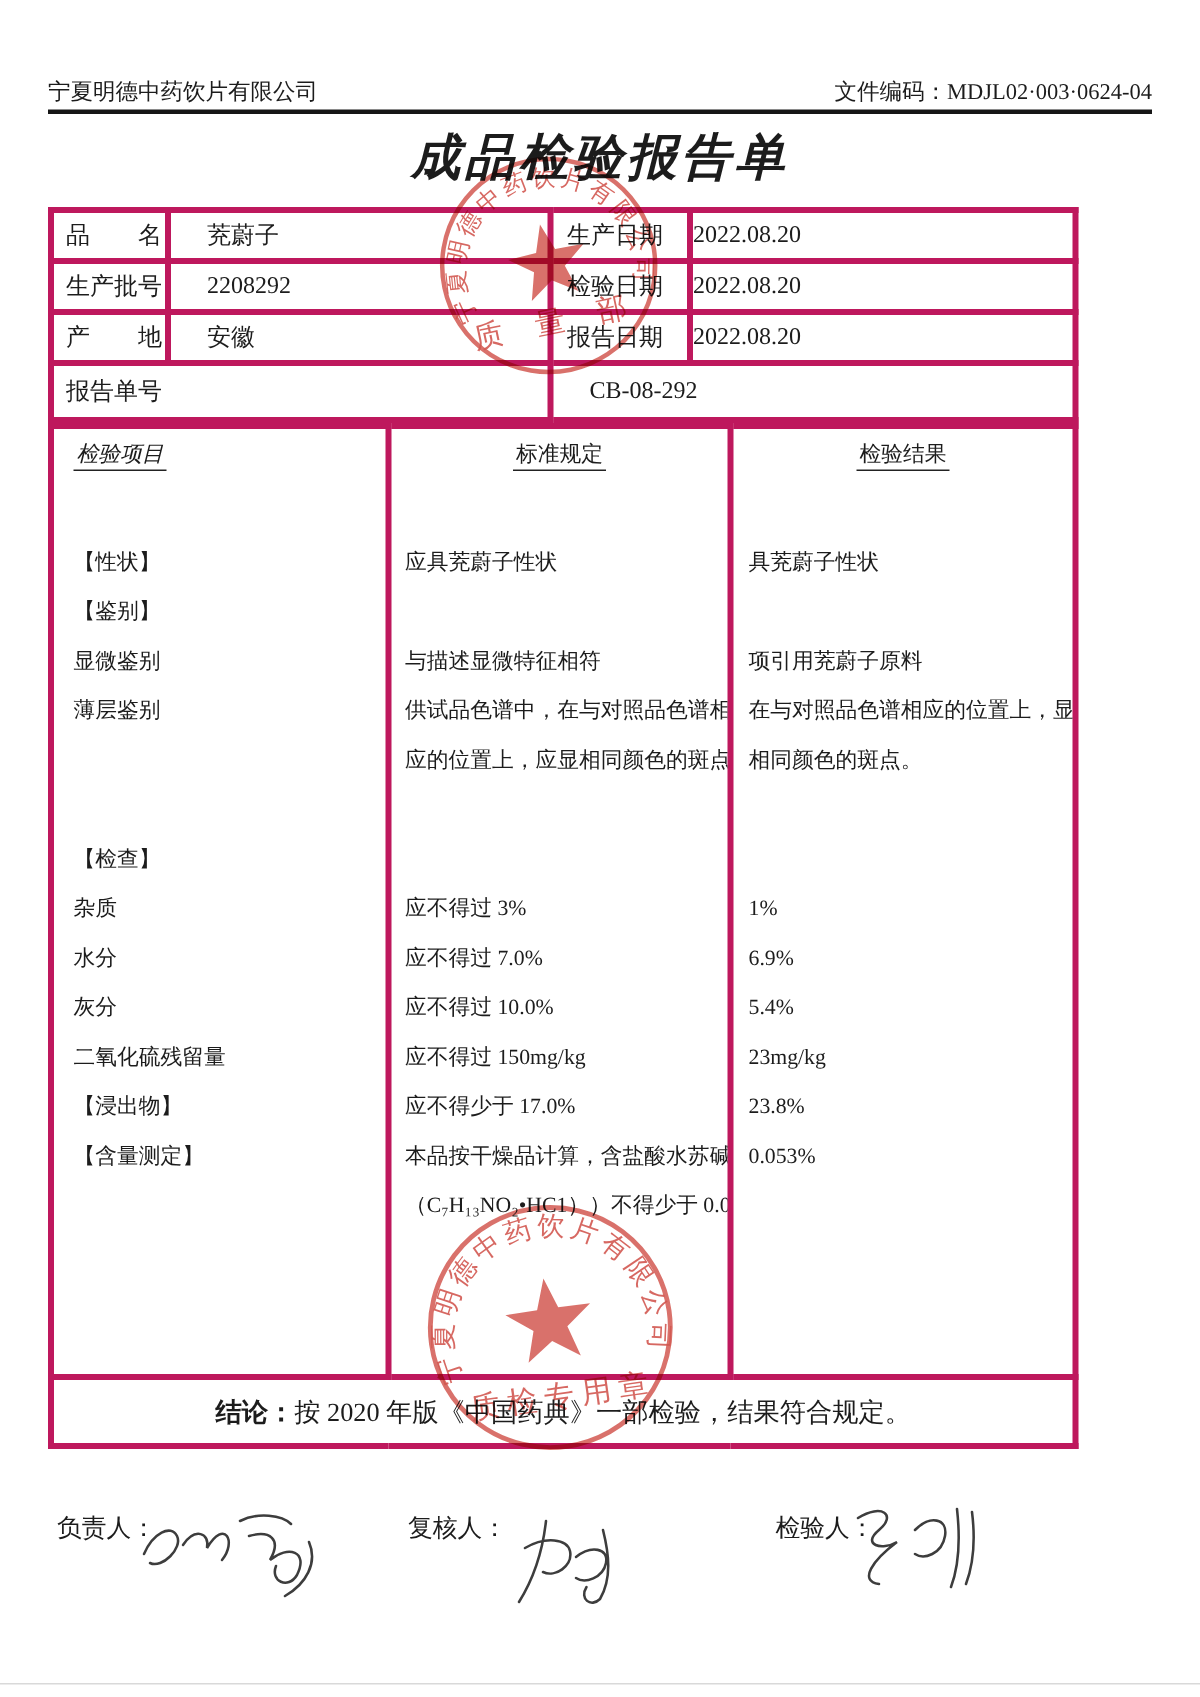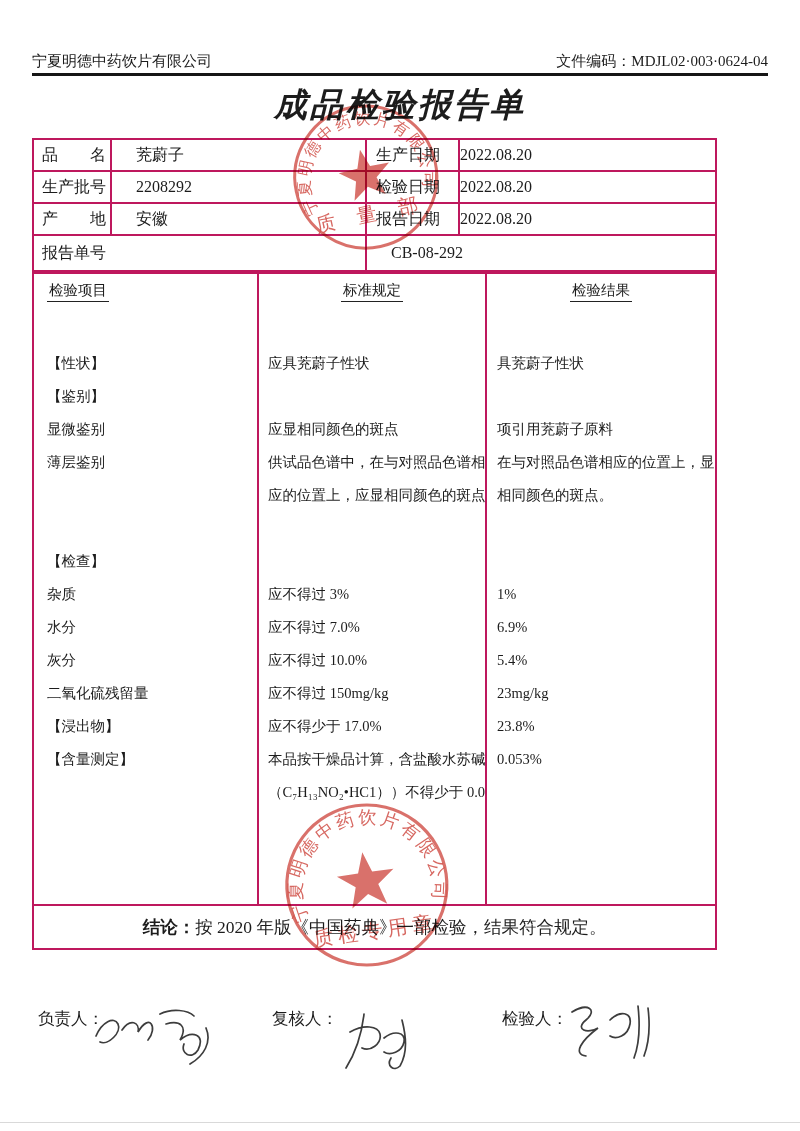--- a/index.html
+++ b/index.html
@@ -5,32 +5,32 @@
   html,body{margin:0;padding:0;background:#fff;}
   .page{position:relative;width:800px;height:1131px;background:#fff;overflow:hidden;
         font-family:"Liberation Serif","DejaVu Serif",serif;color:#1c1c1c;}
   
   .hdr{position:absolute;left:32px;right:32px;top:52px;display:flex;justify-content:space-between;font-size:15px;}
   .hrule{position:absolute;left:32px;right:32px;top:73px;height:2.5px;background:#161616;}
   .title{position:absolute;left:0;top:83px;width:100%;text-align:center;font-size:33px;font-weight:bold;letter-spacing:3px;font-style:italic;}
   
   .doc{position:absolute;left:32px;top:138px;width:683px;}
   table{border-collapse:collapse;table-layout:fixed;width:683px;}
-  td{border:2px solid #be185d;padding:0;vertical-align:top;overflow:hidden;}
+  td{border:4px solid #be185d;padding:0;vertical-align:top;overflow:hidden;}
   .info td{height:30px;font-size:16px;vertical-align:middle;}
   .info .lab{padding-left:8px;}
   .info .val{padding-left:24px;margin-top:40px;}
   .info .dlab{padding-left:9px;}
   .info .dval{}
   .rno td{height:34px;}
   
   .bodycell{height:630px;font-size:14.5px;}
   .chead{height:40px;padding-top:7px;box-sizing:border-box;}
   .chead.c{text-align:center;}
-  .chead.l{padding-left:13px;}
+  .chead.l{padding-left:13px;font-style:italic;}
   .u{display:inline-block;padding:0 2px 1px 2px;border-bottom:1px solid #222;}
   .ln{height:33px;line-height:33px;white-space:nowrap;}
   .pl1{padding-left:13px;}
   .pl2{padding-left:9px;}
   .pl3{padding-left:10px;}
   
   .concl td{height:42px;vertical-align:middle;text-align:center;font-size:17.5px;}
   .concl b{font-weight:bold;}
   .notes td{height:61px;font-size:15.5px;}
   .note-l{line-height:28px;padding-left:6px;white-space:nowrap;}
@@ -120,21 +120,21 @@
                 <div class="ln pl1">【浸出物】</div>
                 <div class="ln pl1">【含量测定】</div>
               </div>
         </td>
         <td class="bodycell">
           <div class="chead c"><span class="u">标准规定</span></div>
           <div>
                 <div class="ln pl2"></div>
                 <div class="ln pl2">应具茺蔚子性状</div>
                 <div class="ln pl2"></div>
-                <div class="ln pl2">应显相同颜色的斑点</div>
+                <div class="ln pl2">与描述显微特征相符</div>
                 <div class="ln pl2">供试品色谱中，在与对照品色谱相</div>
                 <div class="ln pl2">应的位置上，应显相同颜色的斑点。</div>
                 <div class="ln pl2"></div>
                 <div class="ln pl2"></div>
                 <div class="ln pl2">应不得过 3%</div>
                 <div class="ln pl2">应不得过 7.0%</div>
                 <div class="ln pl2">应不得过 10.0%</div>
                 <div class="ln pl2">应不得过 150mg/kg</div>
                 <div class="ln pl2">应不得少于 17.0%</div>
                 <div class="ln pl2">本品按干燥品计算，含盐酸水苏碱</div>
@@ -174,21 +174,21 @@
     <span class="siglab" style="left:6px">负责人：</span>
     <svg class="sig-svg" style="left:56px;top:-8px" width="150" height="66" viewBox="0 0 150 66">
       <path d="M8 36 C14 22 26 16 30 24 C34 32 20 46 12 42 M34 30 C42 18 52 22 50 32 C62 12 70 28 60 40"></path>
       <path d="M72 14 C84 8 100 10 106 16 M78 24 C92 20 100 26 92 40 C104 30 118 34 110 50 C104 60 92 54 96 44 M118 28 C124 42 116 56 102 64"></path>
     </svg>
     <span class="siglab" style="left:240px">复核人：</span>
     <svg class="sig-svg" style="left:302px;top:0px" width="110" height="66" viewBox="0 0 110 66">
       <path d="M30 6 C28 24 22 44 12 60 M16 24 C30 16 44 18 46 26 C48 36 36 44 28 40"></path>
       <path d="M50 30 C60 22 72 24 70 34 C68 44 56 48 50 44 M68 12 C72 28 74 44 66 58 C60 64 52 58 57 50"></path>
     </svg>
-    <span class="siglab" style="left:470px">检验人：</span>
+    <span class="siglab" style="left:485px">检验人：</span>
     <svg class="sig-svg" style="left:528px;top:-10px" width="105" height="70" viewBox="0 0 105 70">
       <path d="M12 14 C28 4 38 12 26 22 C14 32 28 36 38 30 C22 42 12 56 26 58"></path>
       <path d="M50 22 C60 12 72 14 70 26 C68 38 56 42 50 38 M78 8 C80 26 80 44 74 60 M88 10 C90 26 90 42 84 58"></path>
     </svg>
   </div>
 
   <div class="stamp stamp1">
     <svg width="150" height="150" viewBox="0 0 150 150">
       <defs>
           <path id="arc1" d="M 25 105 A 57 57 0 1 1 125 105" fill="none"></path>

